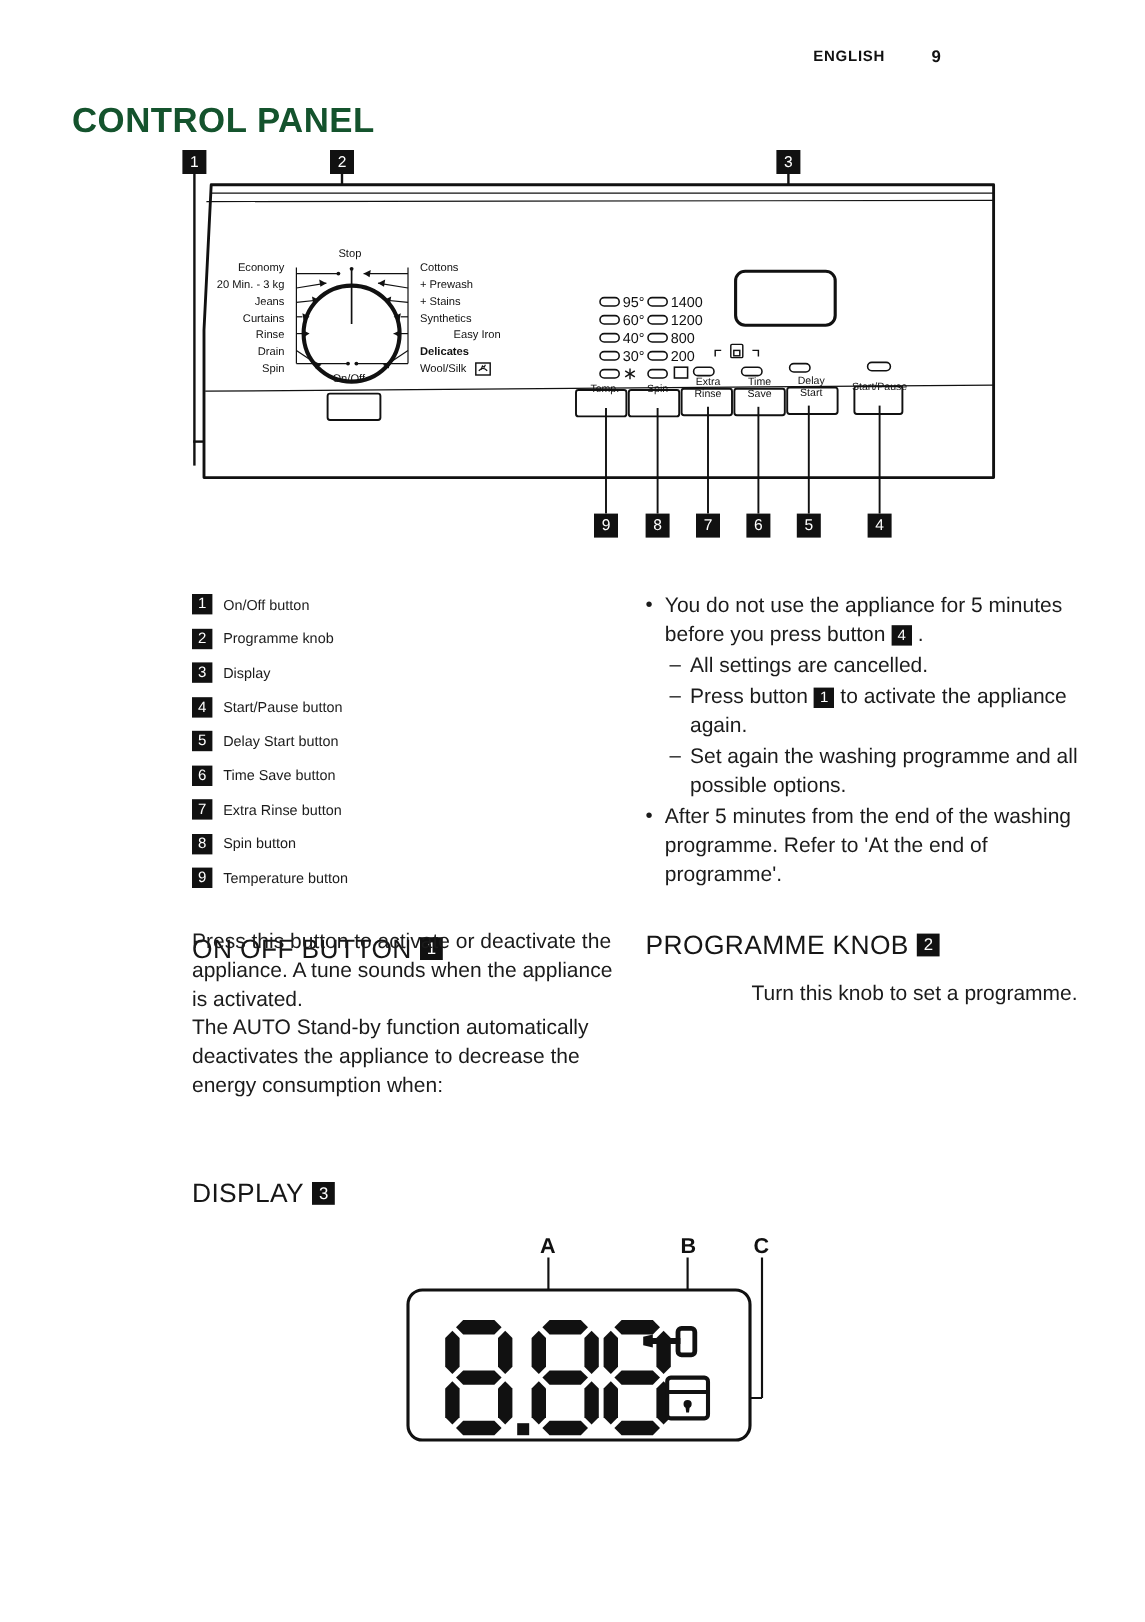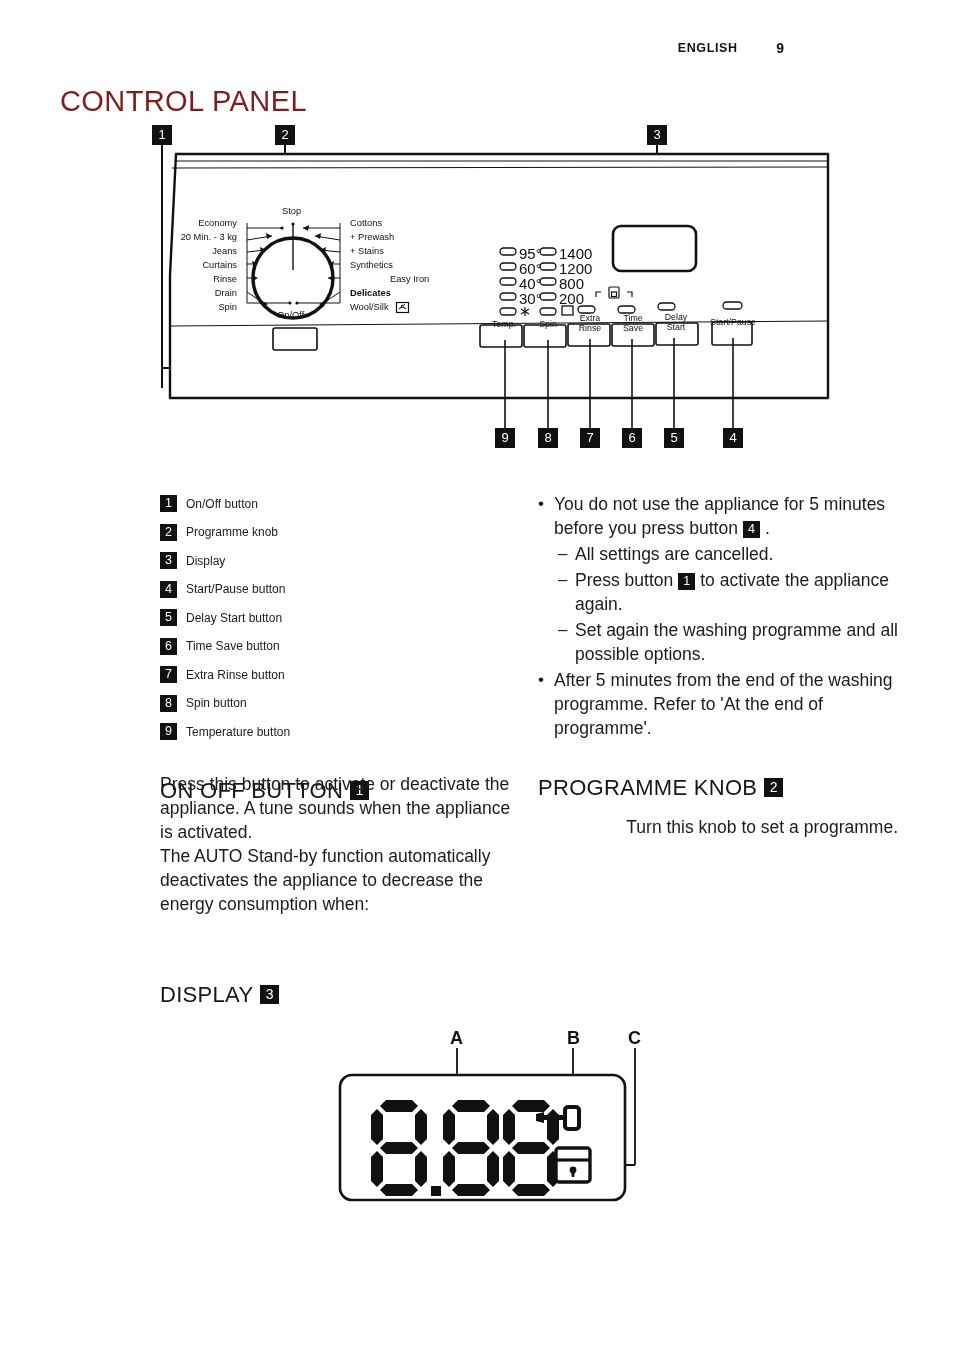--- a/index.html
+++ b/index.html
@@ -23,21 +23,21 @@
     color:#111; display:inline-block; vertical-align:middle;
   }
   #page-header .pageno {
     font-size:14px; font-weight:bold; color:#111;
     display:inline-block; vertical-align:middle; width:42px; text-align:right;
   }
 
   
   #main-title {
     position:absolute; left:60px; top:66px;
-    font-size:29px; font-weight:400; letter-spacing:0.4px; color:#7f1d1d;
+    font-size:29px; font-weight:700; letter-spacing:0.4px; color:#14532d;
   }
 
   
   .badge {
     display:inline-block; background:#111; color:#fff;
     font-size:12.5px; font-weight:500; line-height:17px;
     min-width:17px; height:17px; text-align:center;
     padding:0 3px; vertical-align:middle;
   }
   .badge.lg { font-size:14px; line-height:19px; min-width:19px; height:19px; }
@@ -54,21 +54,21 @@
 
   .panel-svg { position:absolute; left:0; top:0; }
 
   
   .knob-label {
     position:absolute; font-size:9.3px; color:#111;
     white-space:nowrap; font-family:"Liberation Sans", sans-serif;
   }
   .knob-label.r { text-align:right; }
 
-  .ind-text { position:absolute; font-size:15px; color:#111; white-space:nowrap; }
+  .ind-text { position:absolute; font-size:12px; color:#111; white-space:nowrap; }
   .btn-cap  { position:absolute; font-size:8.8px; color:#111; white-space:nowrap;
               text-align:center; line-height:10px; }
 
   
   #legend { position:absolute; left:160px; top:492px; width:350px; }
   .legend-row { display:flex; align-items:center; margin-bottom:5.5px; height:23px; }
   .legend-row .badge { margin-right:9px; }
   .legend-row .txt { font-size:12px; color:#1b1b1b; }
 
   
@@ -236,21 +236,21 @@
   <div class="knob-label r" style="left:125px; top:126px; width:112px;">Jeans</div>
   <div class="knob-label r" style="left:125px; top:140px; width:112px;">Curtains</div>
   <div class="knob-label r" style="left:125px; top:154px; width:112px;">Rinse</div>
   <div class="knob-label r" style="left:125px; top:168px; width:112px;">Drain</div>
   <div class="knob-label r" style="left:125px; top:182px; width:112px;">Spin</div>
 
   <div class="knob-label" style="left:350px; top:98px;">Cottons</div>
   <div class="knob-label" style="left:350px; top:112px;">+ Prewash</div>
   <div class="knob-label" style="left:350px; top:126px;">+ Stains</div>
   <div class="knob-label" style="left:350px; top:140px;">Synthetics</div>
-  <div class="knob-label" style="left:350px; top:154px;padding-left:40px;">Easy Iron</div>
+  <div class="knob-label" style="left:338px; top:154px;padding-left:40px;">Easy Iron</div>
   <div class="knob-label" style="left:350px; top:168px;font-weight:bold;">Delicates</div>
   <div class="knob-label" style="left:350px; top:182px;">Wool/Silk</div>
 
   <svg style="position:absolute; left:395px; top:180px;" width="15" height="14" viewBox="0 0 15 14">
     <rect x="1.5" y="2.5" width="12" height="10" fill="none" stroke="#111" stroke-width="1.2"></rect>
     <path d="M4,9 q3.5,-4 7,0" fill="none" stroke="#111" stroke-width="1.1"></path>
     <path d="M6,8 l1,-3 l1.5,1 l1,-2" fill="none" stroke="#111" stroke-width="1"></path>
   </svg>
 
   <div class="knob-label" style="left:282px; top:86px;">Stop</div>

